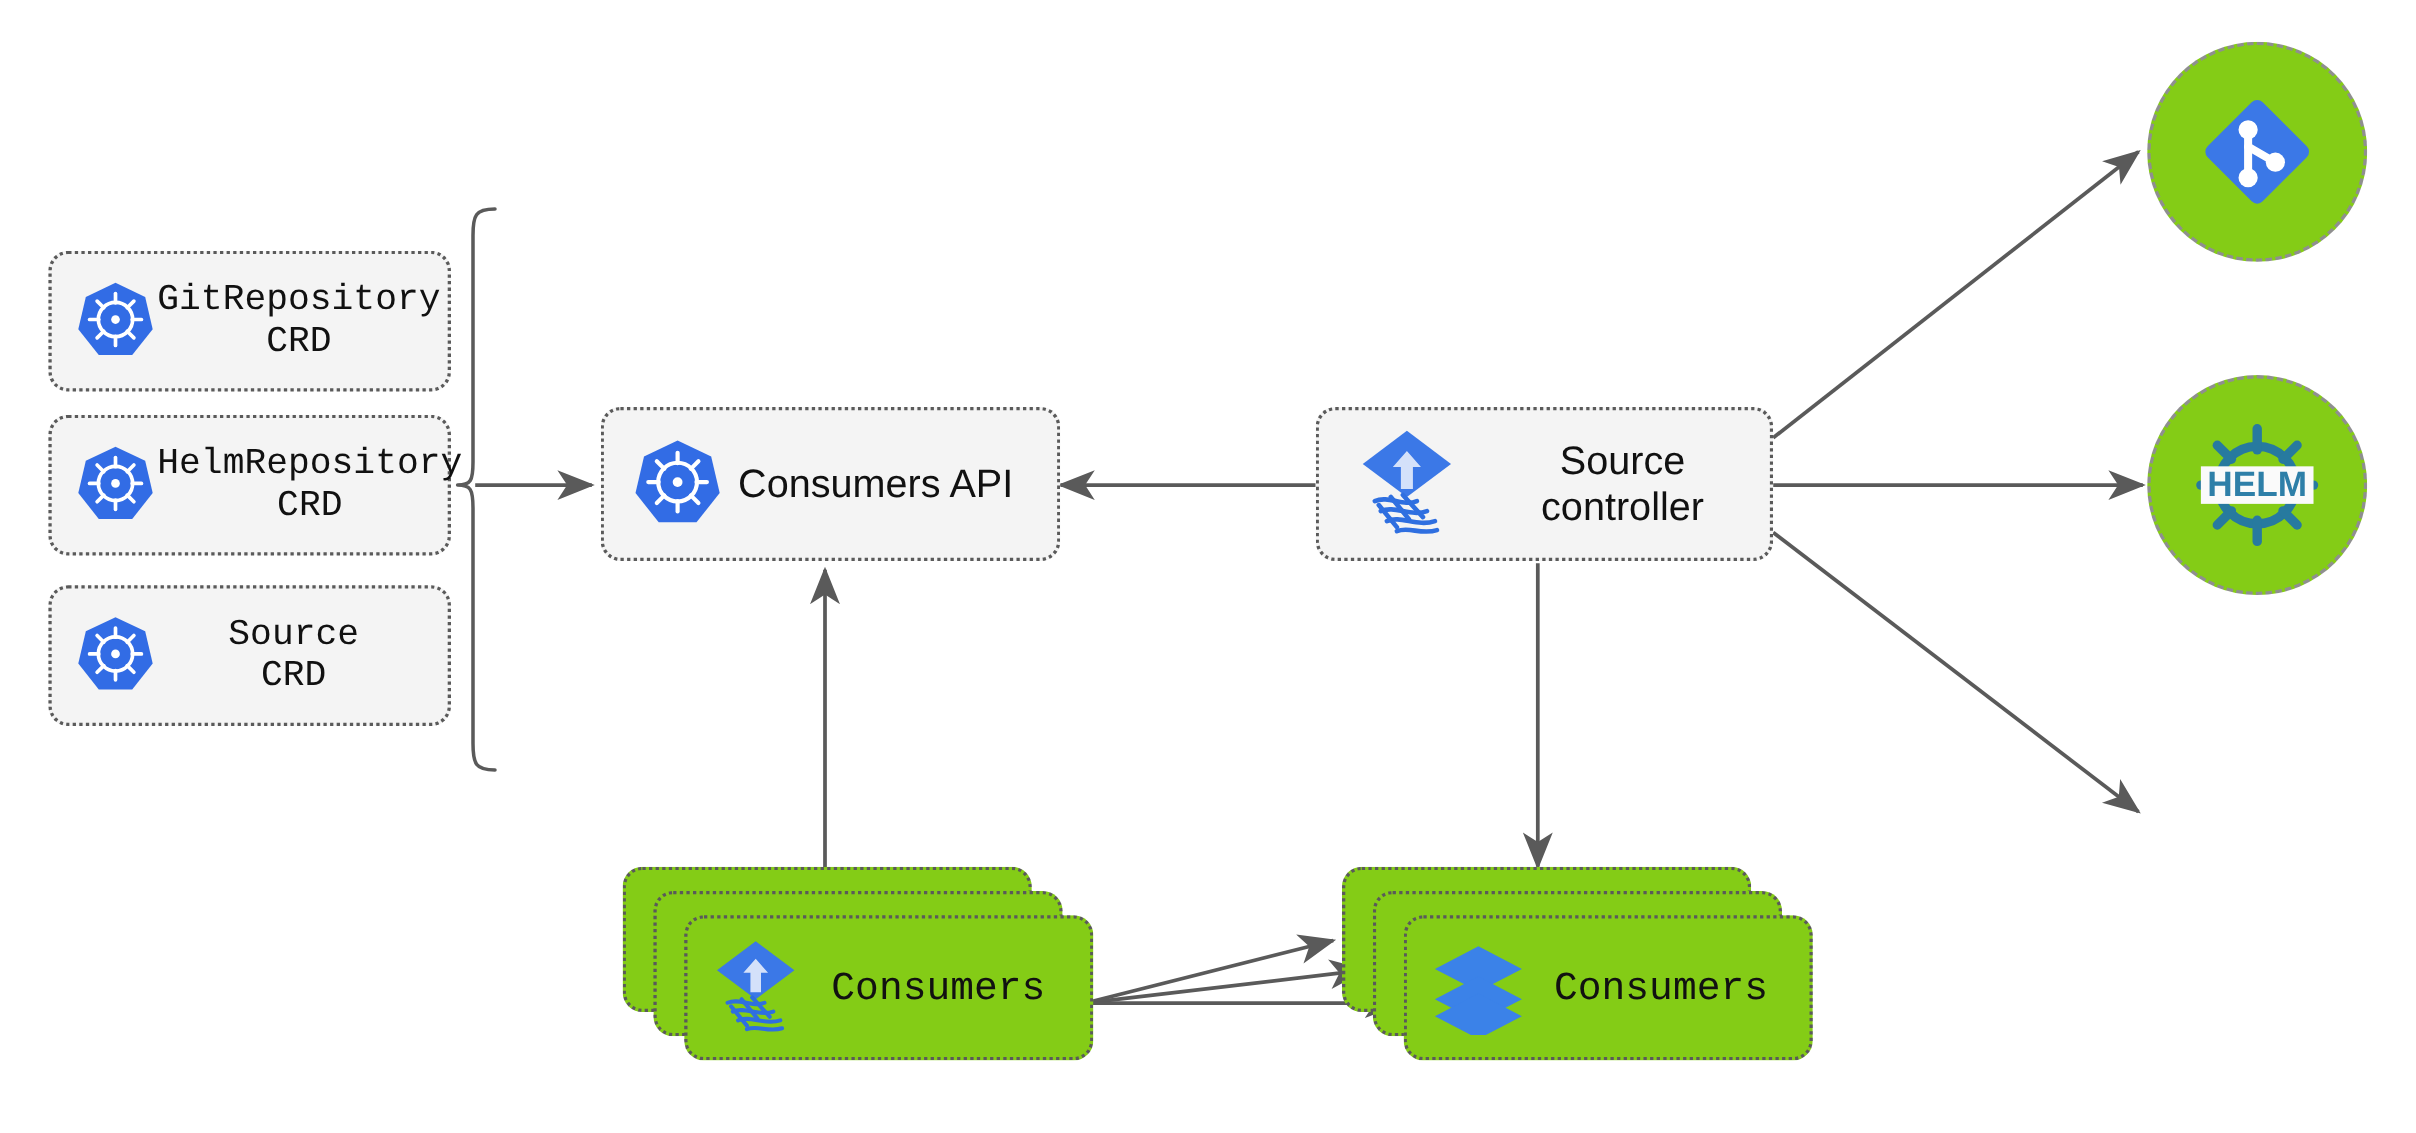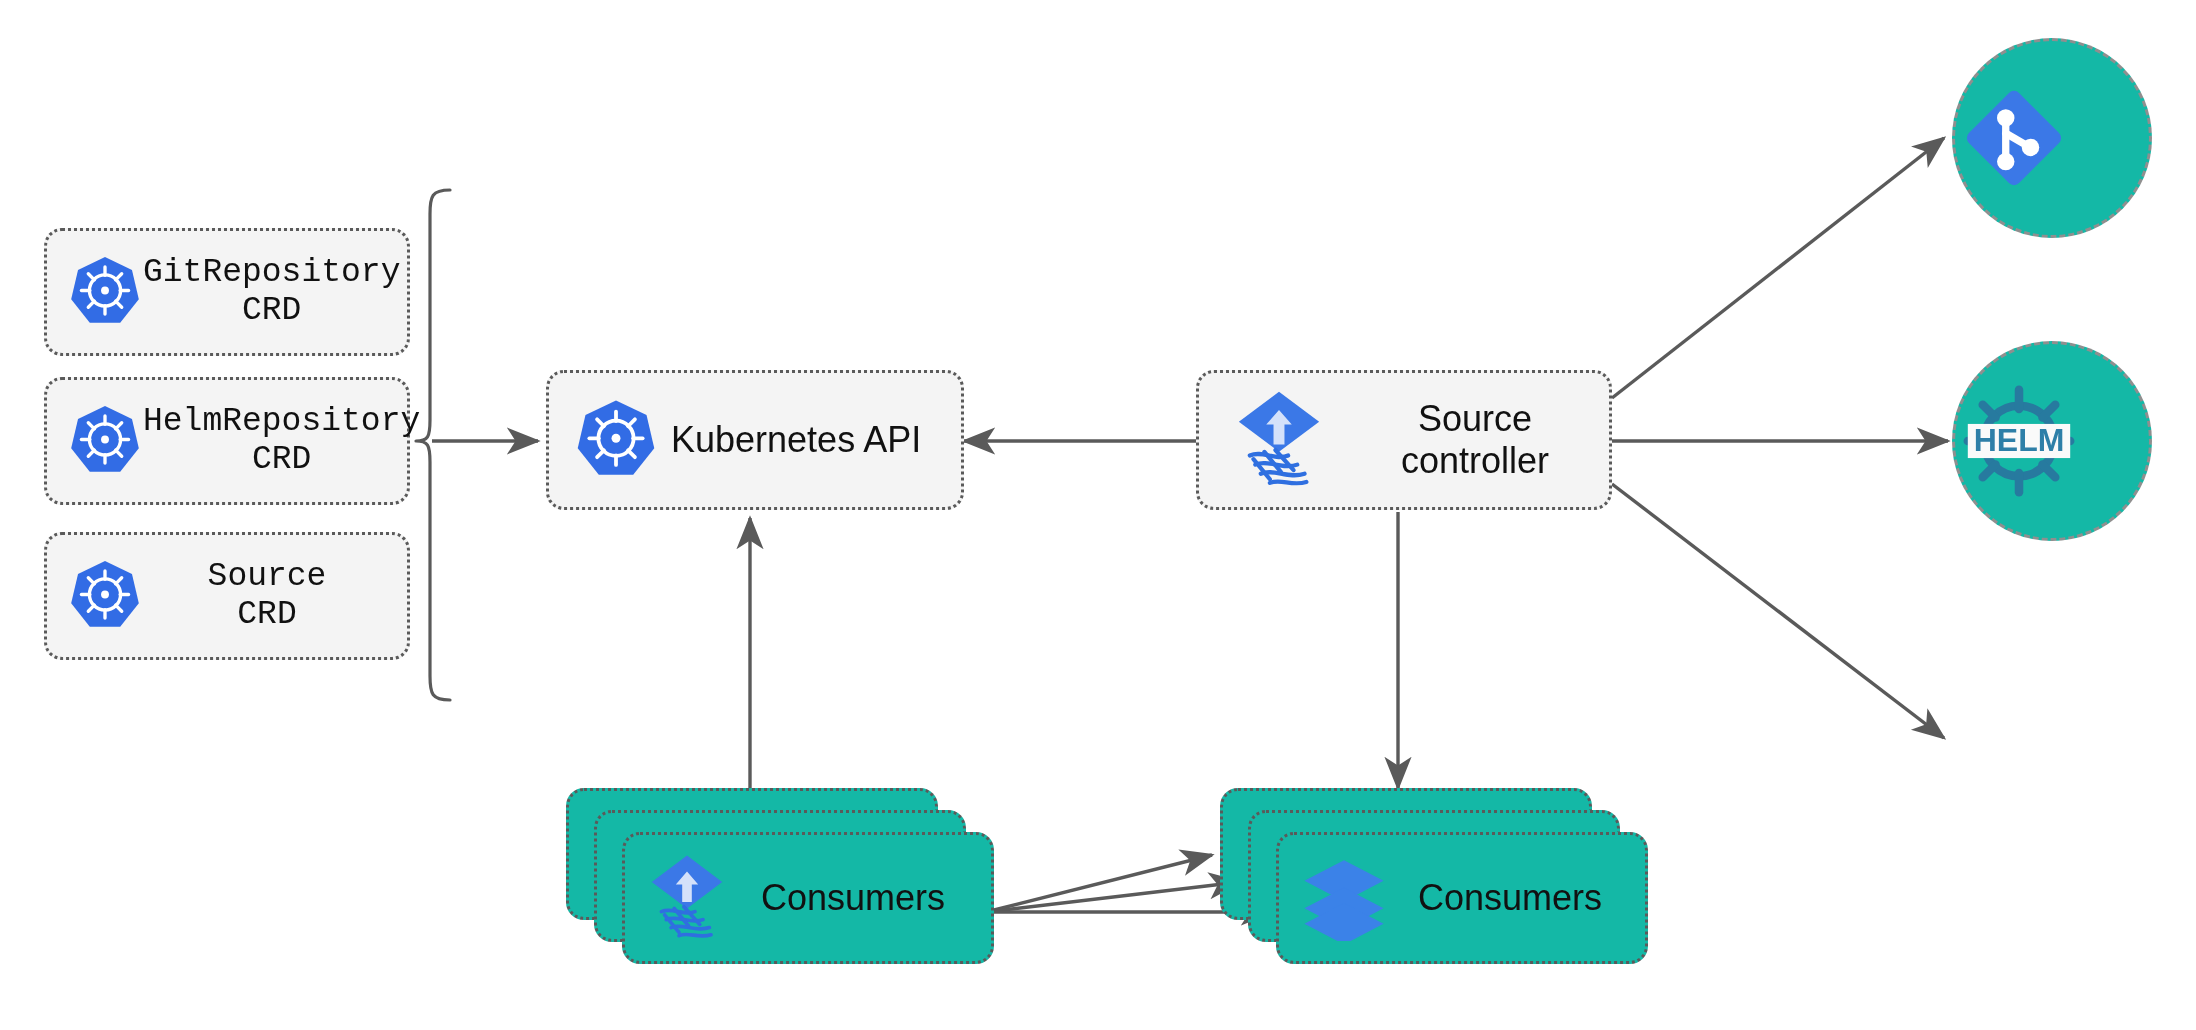--- a/index.html
+++ b/index.html
@@ -61,23 +61,24 @@
   .api-node .label { font-size: 36px; text-align: left; padding-left: 12px;}
 
   .ctrl-node { width: 416px; height: 140px; padding: 0 6px 0 34px; gap: 32px; }
   .ctrl-node .label { font-size: 36px; }
 
   
   .stack { position: absolute; }
   .stack .card {
     position: absolute;
     box-sizing: border-box;
-    background: #14b8a6;
+    background: #84cc16;
     border: 3px dotted #5a5a5a;
     border-radius: 18px;
+    font-family: Liberation Mono, monospace;
   }
   .stack .card.back1 { left: 0px;  top: 0px;  width: 372px; height: 132px; }
   .stack .card.back2 { left: 28px; top: 22px; width: 372px; height: 132px; }
   .stack .card.front {
     left: 56px; top: 44px; width: 372px; height: 132px;
     display: flex; flex-direction: row; align-items: center;
     padding: 0 8px 0 22px;
     z-index: 3;
   }
   .stack .card.front .label {
@@ -85,22 +86,22 @@
     flex: 1 1 auto; padding-right: 4px;
   }
 
   
   .ext {
     position: absolute;
     box-sizing: border-box;
     width: 200px; height: 200px;
     border: 3px dashed #8f8f8f;
     border-radius: 50%;
-    background: #14b8a6;
-    display: flex; align-items: center; 
+    background: #84cc16;
+    display: flex; align-items: center; justify-content: center;
   }
 
   svg { display: block; }
 </style>
 </head>
 <body>
 
 <div id="canvas">
 
   <svg id="edges" viewBox="0 0 2196 1030" width="2196" height="1030">
@@ -216,21 +217,21 @@
           <line x1="19" y1="48" x2="30" y2="48"></line>
           <line x1="70" y1="48" x2="81" y2="48"></line>
           <line x1="28" y1="26" x2="36" y2="34"></line>
           <line x1="64" y1="62" x2="72" y2="70"></line>
           <line x1="72" y1="26" x2="64" y2="34"></line>
           <line x1="36" y1="62" x2="28" y2="70"></line>
         </g>
         <circle cx="50" cy="48" r="5.2" fill="#ffffff"></circle>
       </svg>
     </span>
-    <span class="label">Kubernetes API</span>
+    <span class="label">Consumers API</span>
   </div>
 
   <div class="node ctrl-node" style="left:1196px; top:370px;">
     <span class="ico">
       <svg width="92" height="104" viewBox="0 0 100 114">
         <polygon points="50,4 94,37 50,70 6,37" fill="#3b78e7"></polygon>
         <polygon points="50,24 64,40 56,40 56,62 44,62 44,40 36,40" fill="#ffffff" opacity="0.78"></polygon>
         <g stroke="#2f6fe0" stroke-width="4.6" stroke-linecap="round" fill="none">
           <path d="M18 74 C32 68, 46 80, 60 74"></path>
           <path d="M24 84 C38 78, 54 90, 70 84"></path>

